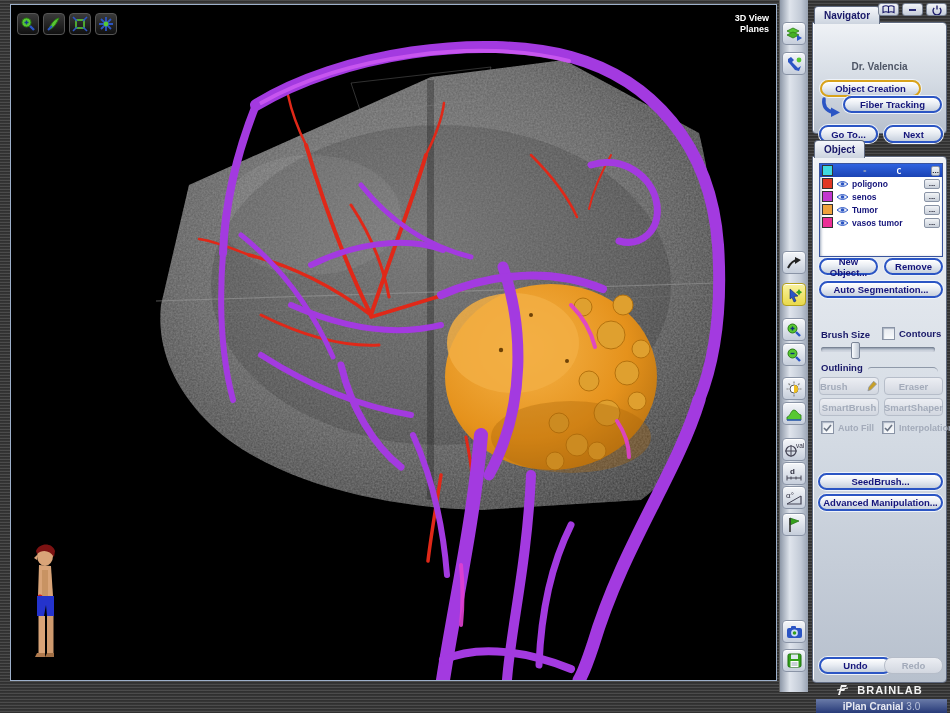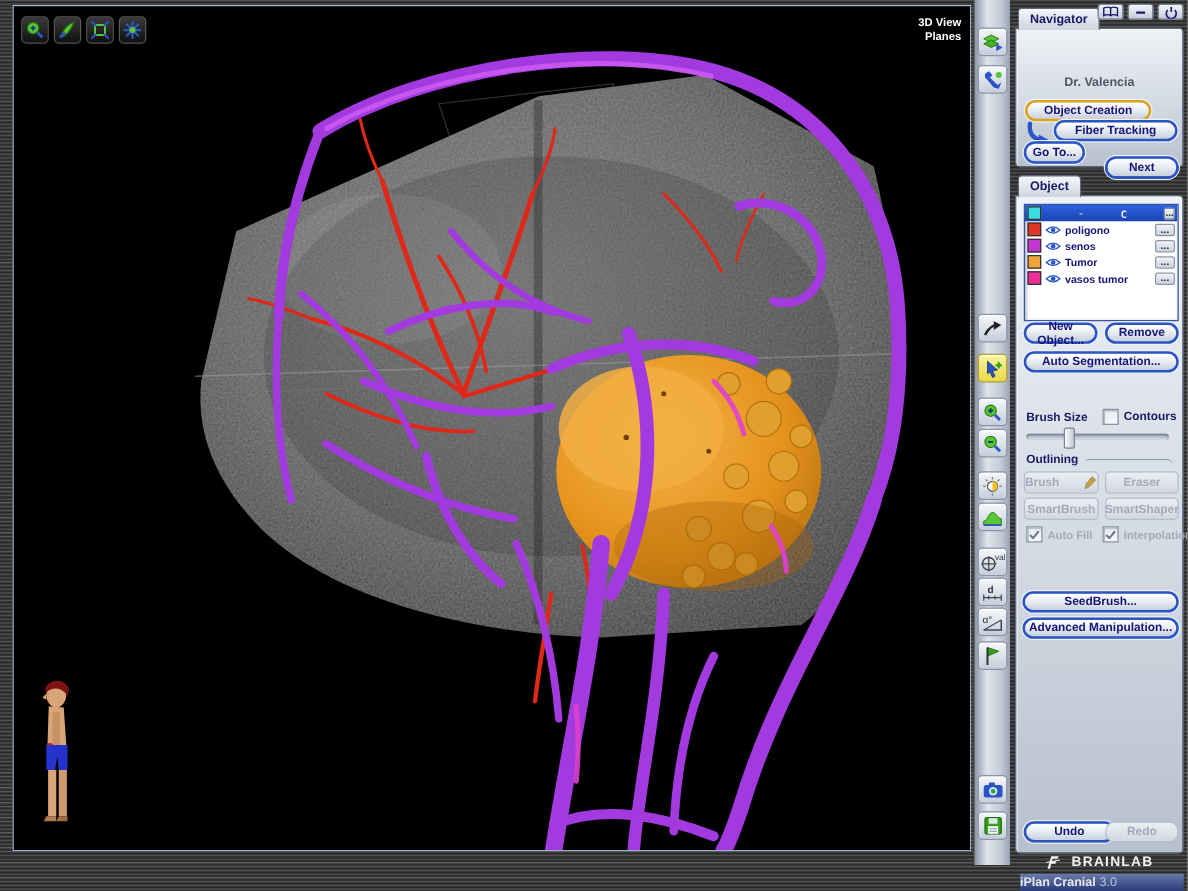--- a/index.html
+++ b/index.html
@@ -73,21 +73,21 @@
   #bottom-tabs{position:absolute;left:8px;top:682px;display:flex;gap:7px;}
   .btab{width:88px;height:26px;padding:0;background:linear-gradient(180deg,#e3e6ec,#c3c8d3);
     border:1px solid #767e90;border-bottom:none;border-radius:4px 4px 0 0;
     color:#392d84;font-weight:bold;font-size:10px;font-family:inherit;box-shadow:inset 0 1px 0 #fff;}
   .btab.active{background:linear-gradient(180deg,#f0f2f5,#d6dae2);}
   
   #logo-area{position:absolute;left:812px;top:684px;width:135px;height:29px;text-align:center;}
   .brand-row{display:flex;justify-content:center;gap:8px;height:14px;}
   .brand-text{color:#f2f2f2;font-size:11px;font-weight:bold;letter-spacing:1px;}
   .version-bar{position:absolute;left:4px;right:0;top:15px;height:14px;
-    background:linear-gradient(180deg,#6a7ba8,#273a78);display:flex;align-items:center;justify-content:flex-start;gap:3px;}
+    background:linear-gradient(180deg,#6a7ba8,#273a78);display:flex;align-items:center;justify-content:center;gap:3px;}
   .version-bold{color:#e8eaf2;font-size:10px;font-weight:bold;}
   .version-num{color:#b9c2da;font-size:10px;}
 </style>
 </head>
 <body>
 
 <div id="stage">
 
   <div id="viewport">
     <svg id="scene" width="765" height="675" viewBox="0 0 765 675">
@@ -357,21 +357,21 @@
   <div class="panel" style="left:812px;top:6px;width:135px;height:128px">
     <div class="panel-tab">Navigator</div>
     <div class="panel-body">
       <div class="user-name">Dr. Valencia</div>
       <button class="pill gold" style="left:7px;top:57px;width:101px;height:17px">Object Creation</button>
       <svg style="position:absolute;left:7px;top:73px" width="22" height="22" viewBox="0 0 22 22">
           <path d="M4 3 C3 10 6 15 13 16" fill="none" stroke="#2b55c4" stroke-width="3.5" stroke-linecap="round"></path>
           <path d="M11 11.5 L20 16.5 L11 21 Z" fill="#2b55c4"></path>
         </svg>
       <button class="pill" style="left:30px;top:73px;width:99px;height:17px">Fiber Tracking</button>
-      <button class="pill" style="left:6px;top:90px;width:49px;height:18px">Go To...</button>
+      <button class="pill" style="left:6px;top:102px;width:59px;height:18px">Go To...</button>
       <button class="pill" style="left:71px;top:102px;width:59px;height:18px">Next</button>
     </div>
   </div>
 
   <div class="panel" style="left:812px;top:140px;width:135px;height:543px">
     <div class="panel-tab">Object</div>
     <div class="panel-body">
 
       <div class="listbox">
         <div class="obj-row selected">

